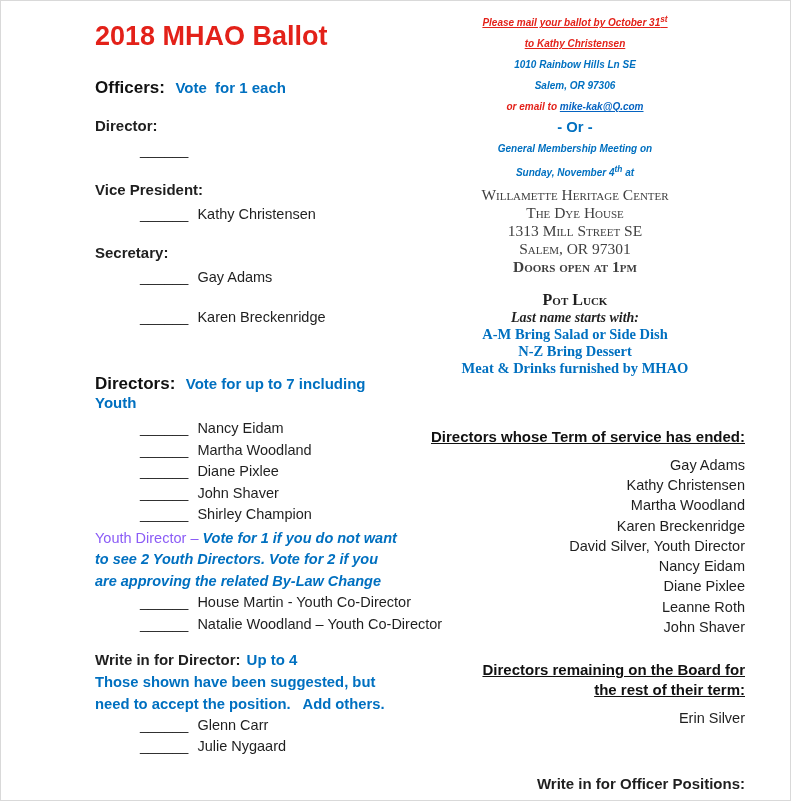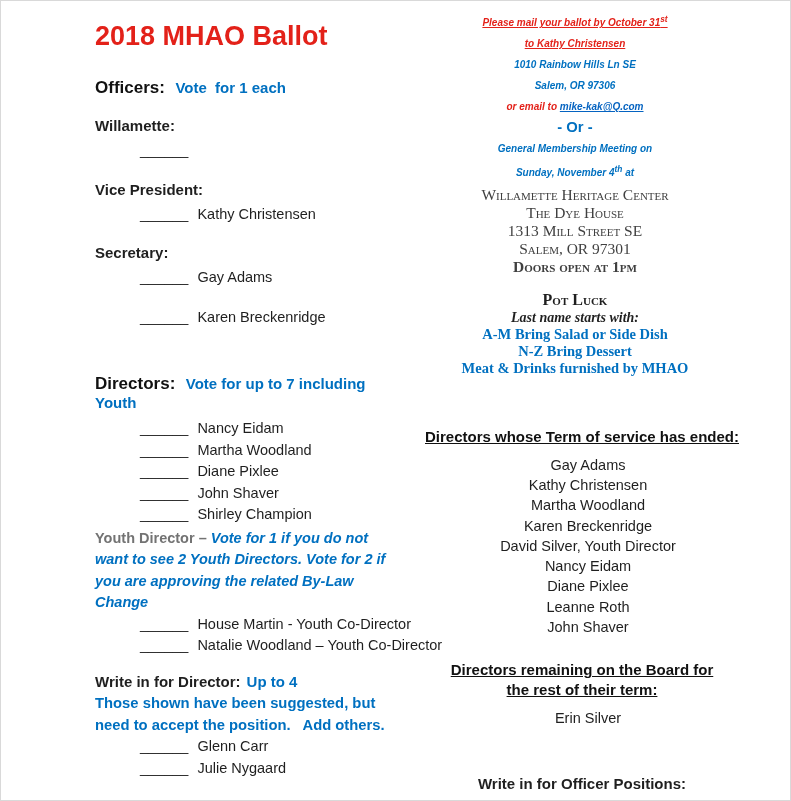--- a/index.html
+++ b/index.html
@@ -13,21 +13,21 @@
   .h-black{font-weight:bold;font-size:17px;color:#111;}
   .h-blue{font-weight:bold;font-size:15px;color:var(--blue);margin-left:6px;white-space:pre-wrap;}
   .officers{margin-bottom:14px;}
   .pos{margin:18px 0 0 0;}
   .pos-label{font-weight:bold;font-size:15px;line-height:20px;margin-bottom:4px;}
   .cand{font-size:14.5px;line-height:21.5px;white-space:nowrap;margin-left:45px;}
   .blank{color:#1f1f1f;}
   .cname{margin-left:9px;}
   .directors{margin-top:46px;}
   .youth{font-size:14.5px;line-height:21.5px;margin-top:2px;}
-  .youth-h{font-weight:bold;color:#737373;}
+  .youth-h{font-weight:normal;color:#8b5cf6;}
   .youth-i{font-weight:bold;font-style:italic;color:var(--blue);}
   .write-in{margin-top:14px;}
   .wi-head{font-size:15px;font-weight:bold;line-height:21.5px;}
   .wi-limit{color:var(--blue);margin-left:6px;}
   .wi-note{color:var(--blue);font-weight:bold;font-size:14.8px;line-height:22px;white-space:pre-wrap;}
 
   
   .col-right{position:absolute;left:404px;top:8px;width:340px;}
   .center{text-align:center;}
   .mail-line{font-size:10px;font-weight:bold;line-height:21px;font-style:italic;}
@@ -35,21 +35,21 @@
   .blue-b{color:var(--blue);}
   .red-b{color:var(--red);}
   .email-link{color:var(--link);text-decoration:underline;cursor:pointer;}
   .or-div{color:var(--blue);font-weight:bold;font-size:14.8px;line-height:21px;}
   .venue{font-family:"Liberation Serif", serif;font-variant:small-caps;font-size:15.5px;line-height:18px;color:#404040;margin-top:2px;}
   .venue-doors{font-weight:bold;}
   .potluck{margin-top:15px;font-family:"Liberation Serif", serif;}
   .pl-title{font-weight:bold;font-variant:small-caps;font-size:16px;line-height:18px;}
   .pl-sub{font-weight:bold;font-style:italic;font-size:14px;line-height:17px;}
   .pl-line{font-weight:bold;color:var(--blue);font-size:14.5px;line-height:17px;}
-  .list-sec{text-align:center;padding-left:14px;}
+  .list-sec{text-align:right;padding-left:14px;}
   .term-ended{margin-top:50px;}
   .list-head{font-size:15px;font-weight:bold;text-decoration:underline;line-height:20px;color:#111;}
   .name-list{margin-top:8px;padding-left:12px;}
   .name-item{font-size:14.5px;line-height:20.3px;}
   .remaining{margin-top:23px;}
   .officer-wi{margin-top:44px;}
 </style>
 </head>
 <body>
 
@@ -59,21 +59,21 @@
 
     <div class="doc-title">2018 MHAO Ballot</div>
 
     <section class="officers">
       <div class="sec-head">
         <span class="h-black">Officers:</span>
         <span class="h-blue">Vote  for 1 each</span>
       </div>
 
       <div class="pos">
-        <div class="pos-label">Willamette:</div>
+        <div class="pos-label">Director:</div>
         <div class="cand">
           <span class="blank">______</span><span class="cname"></span>
         </div>
       </div>
 
       <div class="pos">
         <div class="pos-label">Vice President:</div>
         <div class="cand">
           <span class="blank">______</span><span class="cname">Kathy Christensen</span>
         </div>

